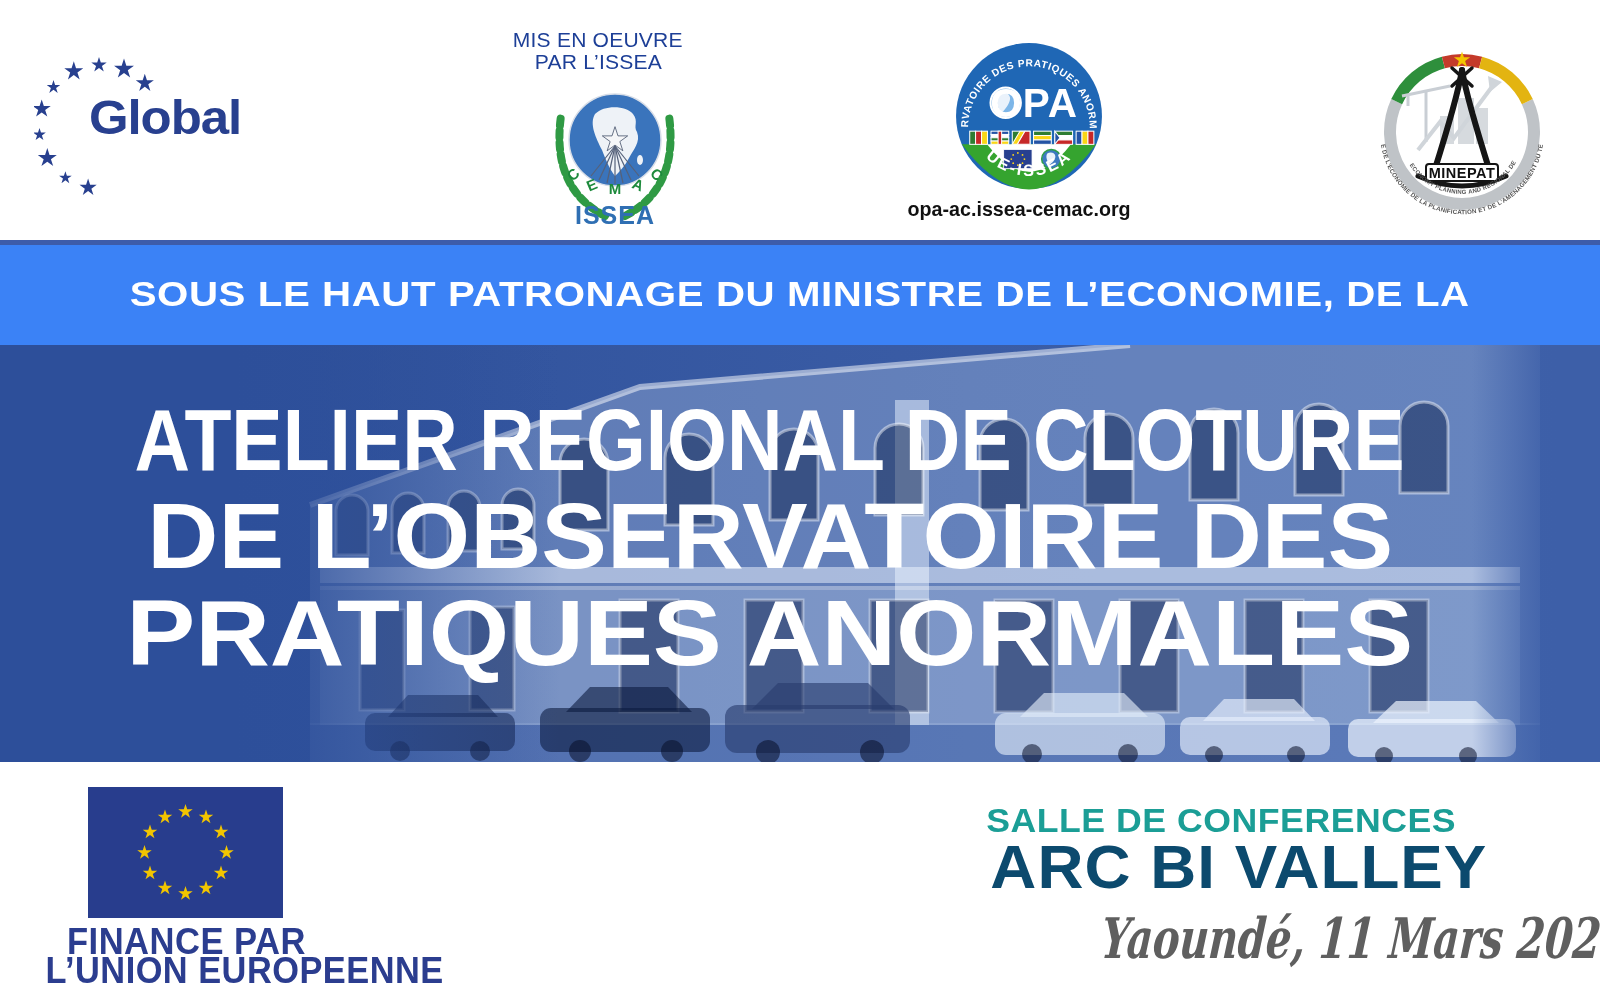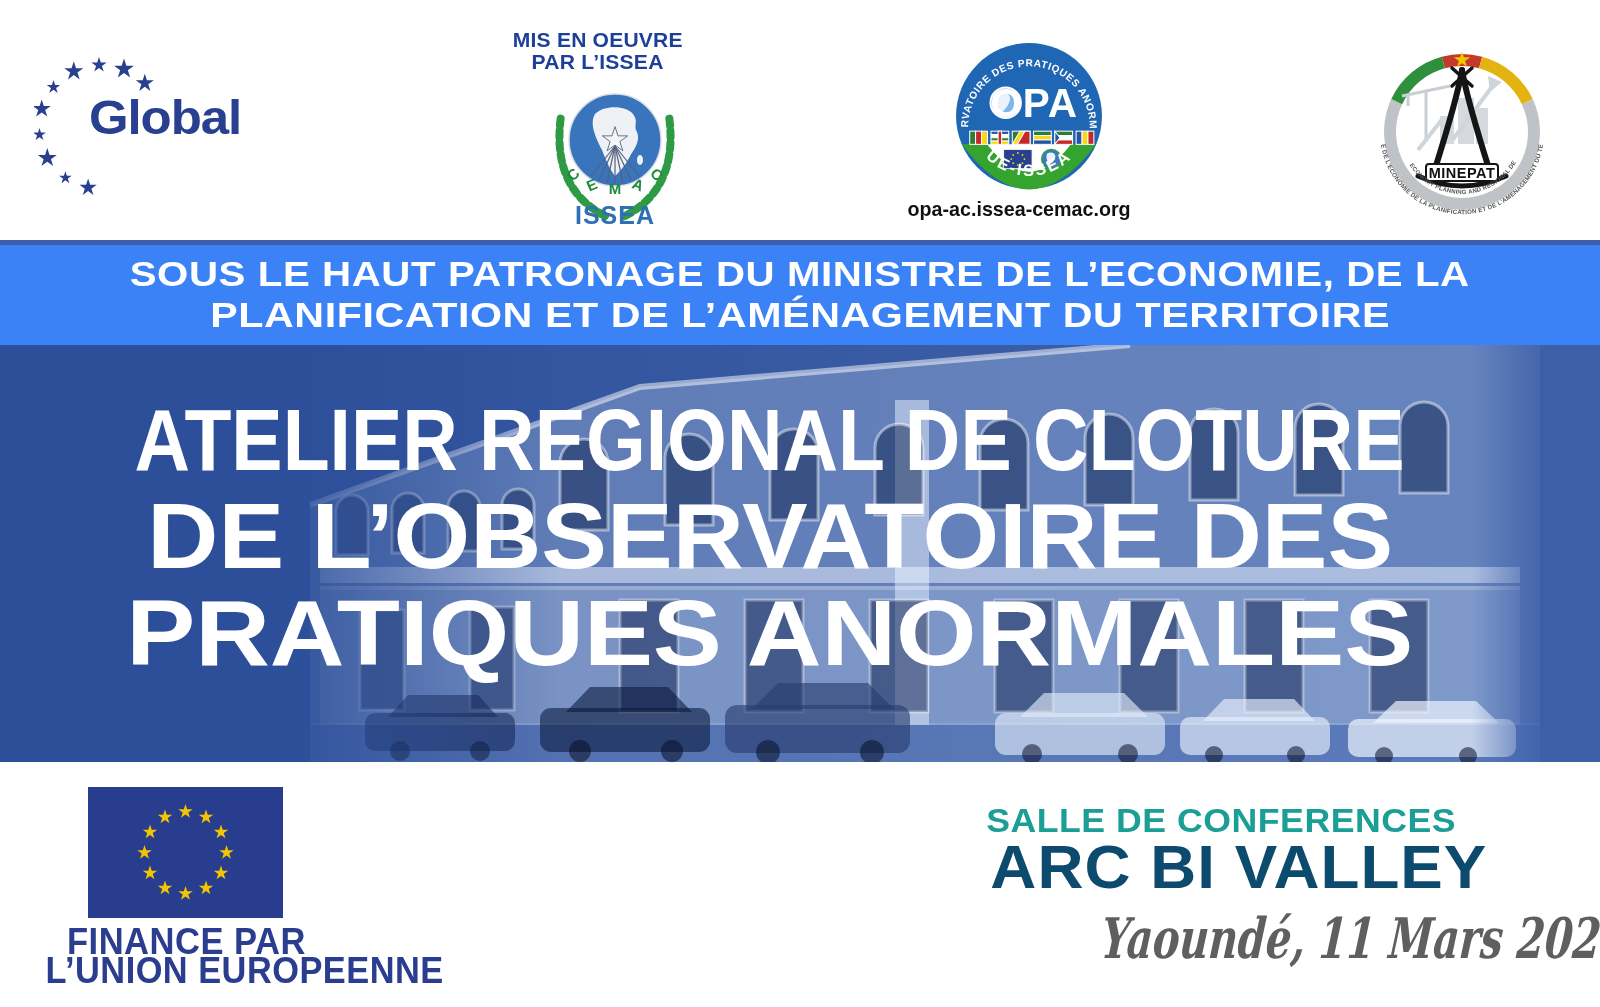--- a/index.html
+++ b/index.html
@@ -6,21 +6,21 @@
   .poster{position:relative;width:1600px;height:1007px;background:#ffffff;overflow:hidden;
           font-family:"Liberation Sans",sans-serif;}
   .abs{position:absolute;}
   .fit{display:inline-block;white-space:nowrap;}
   .origin-left{transform-origin:0 50%;}
 
   
   .top-band{position:absolute;left:0;top:0;width:1600px;height:240px;background:#ffffff;}
   .gg-stars{left:34px;top:52px;}
   .gg-text{left:89px;top:92px;color:#28408f;font-weight:bold;font-size:48px;line-height:52px;letter-spacing:-1px;}
-  .issea-caption{left:478px;top:29px;width:240px;text-align:center;color:#1d3f97;font-weight:bold;
+  .issea-caption{left:478px;top:29px;width:240px;text-align:center;color:#1d3f97;font-weight:normal;
                  font-size:20px;line-height:22px;letter-spacing:0.2px;}
   .issea-logo{left:545px;top:72px;}
   .opa-logo{left:953px;top:42px;}
   .opa-site{left:900px;top:197px;width:256px;color:#111111;font-weight:bold;font-size:21px;}
   .minepat-logo{left:1374px;top:40px;}
 
   
   .blue-line{position:absolute;left:0;top:240px;width:1600px;height:5px;background:#3d5caa;}
   .green-band{position:absolute;left:0;top:245px;width:1600px;height:100px;background:#3b82f6;
               display:flex;flex-direction:column;justify-content:center;align-items:center;
@@ -234,21 +234,20 @@
         <text font-family="Liberation Sans, sans-serif" font-size="6" font-weight="bold" letter-spacing="0.2" fill="#555555" text-anchor="middle">
           <textPath href="#mnp-en" startOffset="50%">MINISTRY OF ECONOMY PLANNING AND REGIONAL DEVELOPMENT</textPath>
         </text>
       </svg>
     </div>
   </header>
 
   <div class="blue-line"></div>
   <section class="green-band">
     <div><span class="fit" style="transform-origin: 50% 50%; transform: scaleX(1.1658);">SOUS LE HAUT PATRONAGE DU MINISTRE DE L’ECONOMIE, DE LA</span></div>
-    <div><span class="fit" style="transform-origin: 50% 50%; transform: scaleX(1.194);">PLANIFICATION ET DE L’AMÉNAGEMENT DU TERRITOIRE</span></div>
   </section>
 
   <section class="photo-band">
     <svg class="building" width="1600" height="417" viewBox="0 0 1600 417">
       <polygon points="310,160 640,42 1130,0 1540,0 1540,380 310,380" fill="rgba(200,216,240,0.30)"></polygon>
       <polyline points="310,160 640,42 1130,0" fill="none" stroke="rgba(255,255,255,0.5)" stroke-width="6"></polyline>
       <rect x="895" y="55" width="34" height="325" fill="rgba(235,243,255,0.5)"></rect>
       <g fill="rgba(16,35,80,0.5)" stroke="rgba(255,255,255,0.45)" stroke-width="3">
         <path d="M560,185 V118 A24 24 0 0 1 608,118 V185 Z"></path>
           <path d="M665,180 V113 A24 24 0 0 1 713,113 V180 Z"></path>

